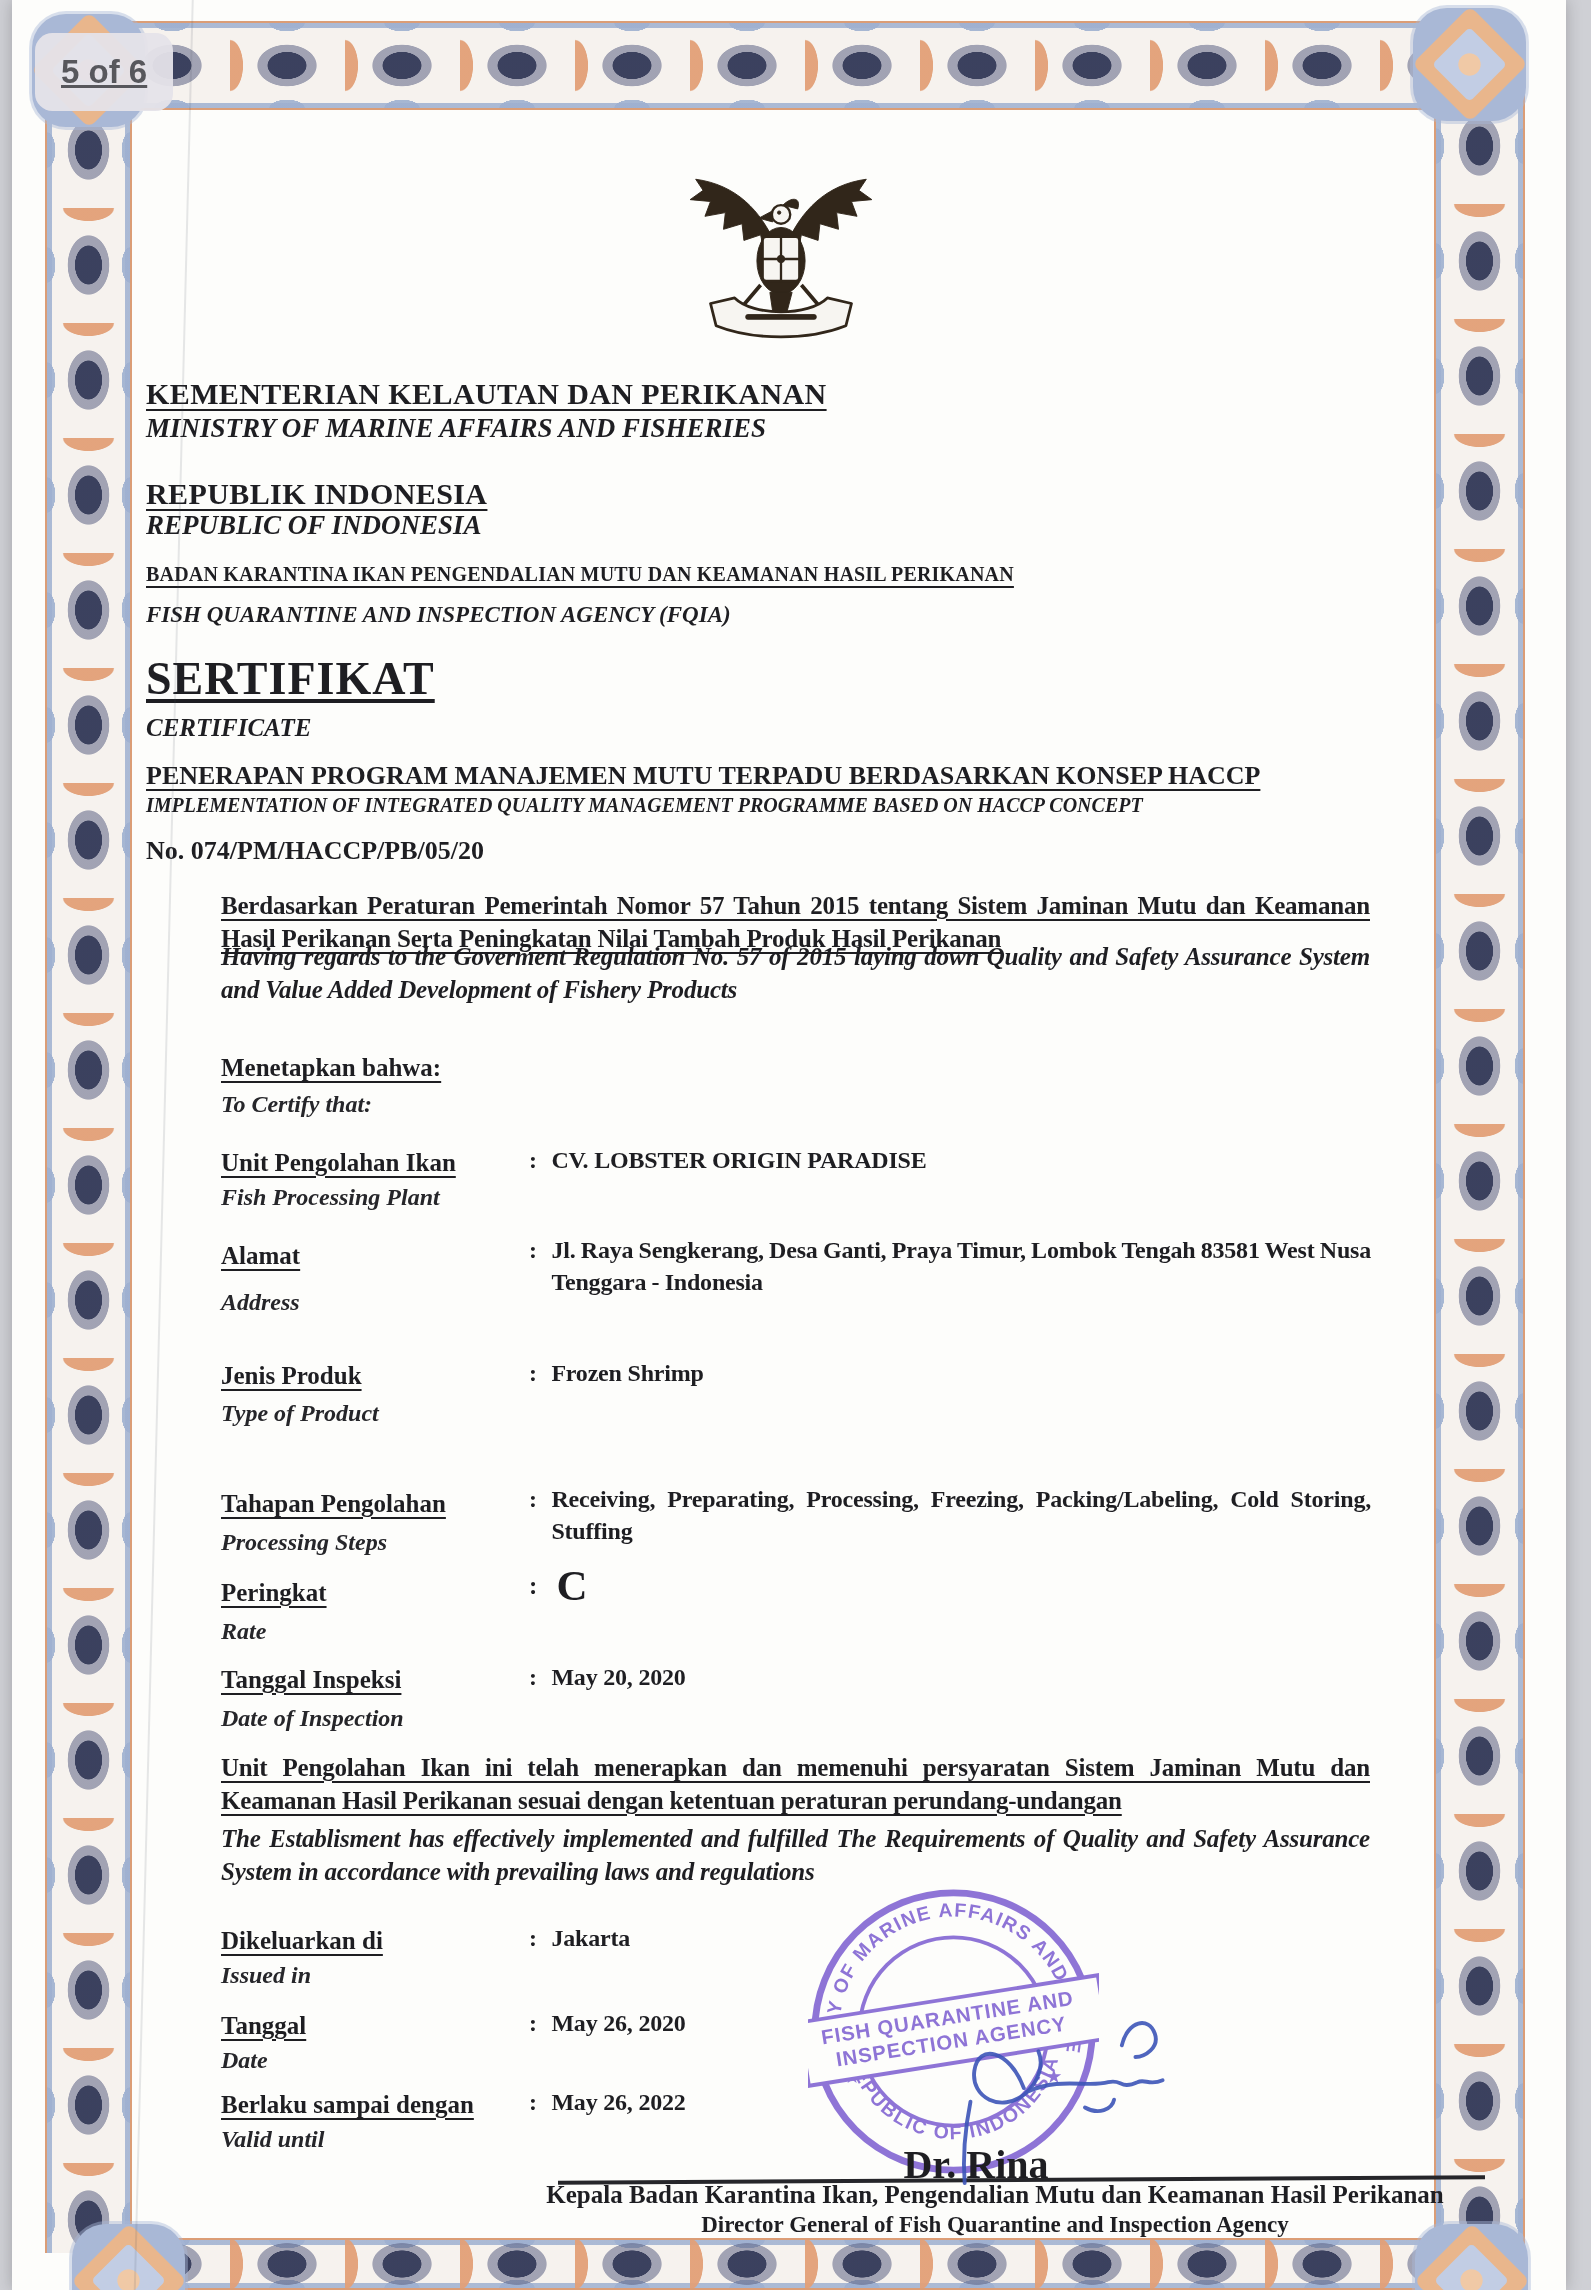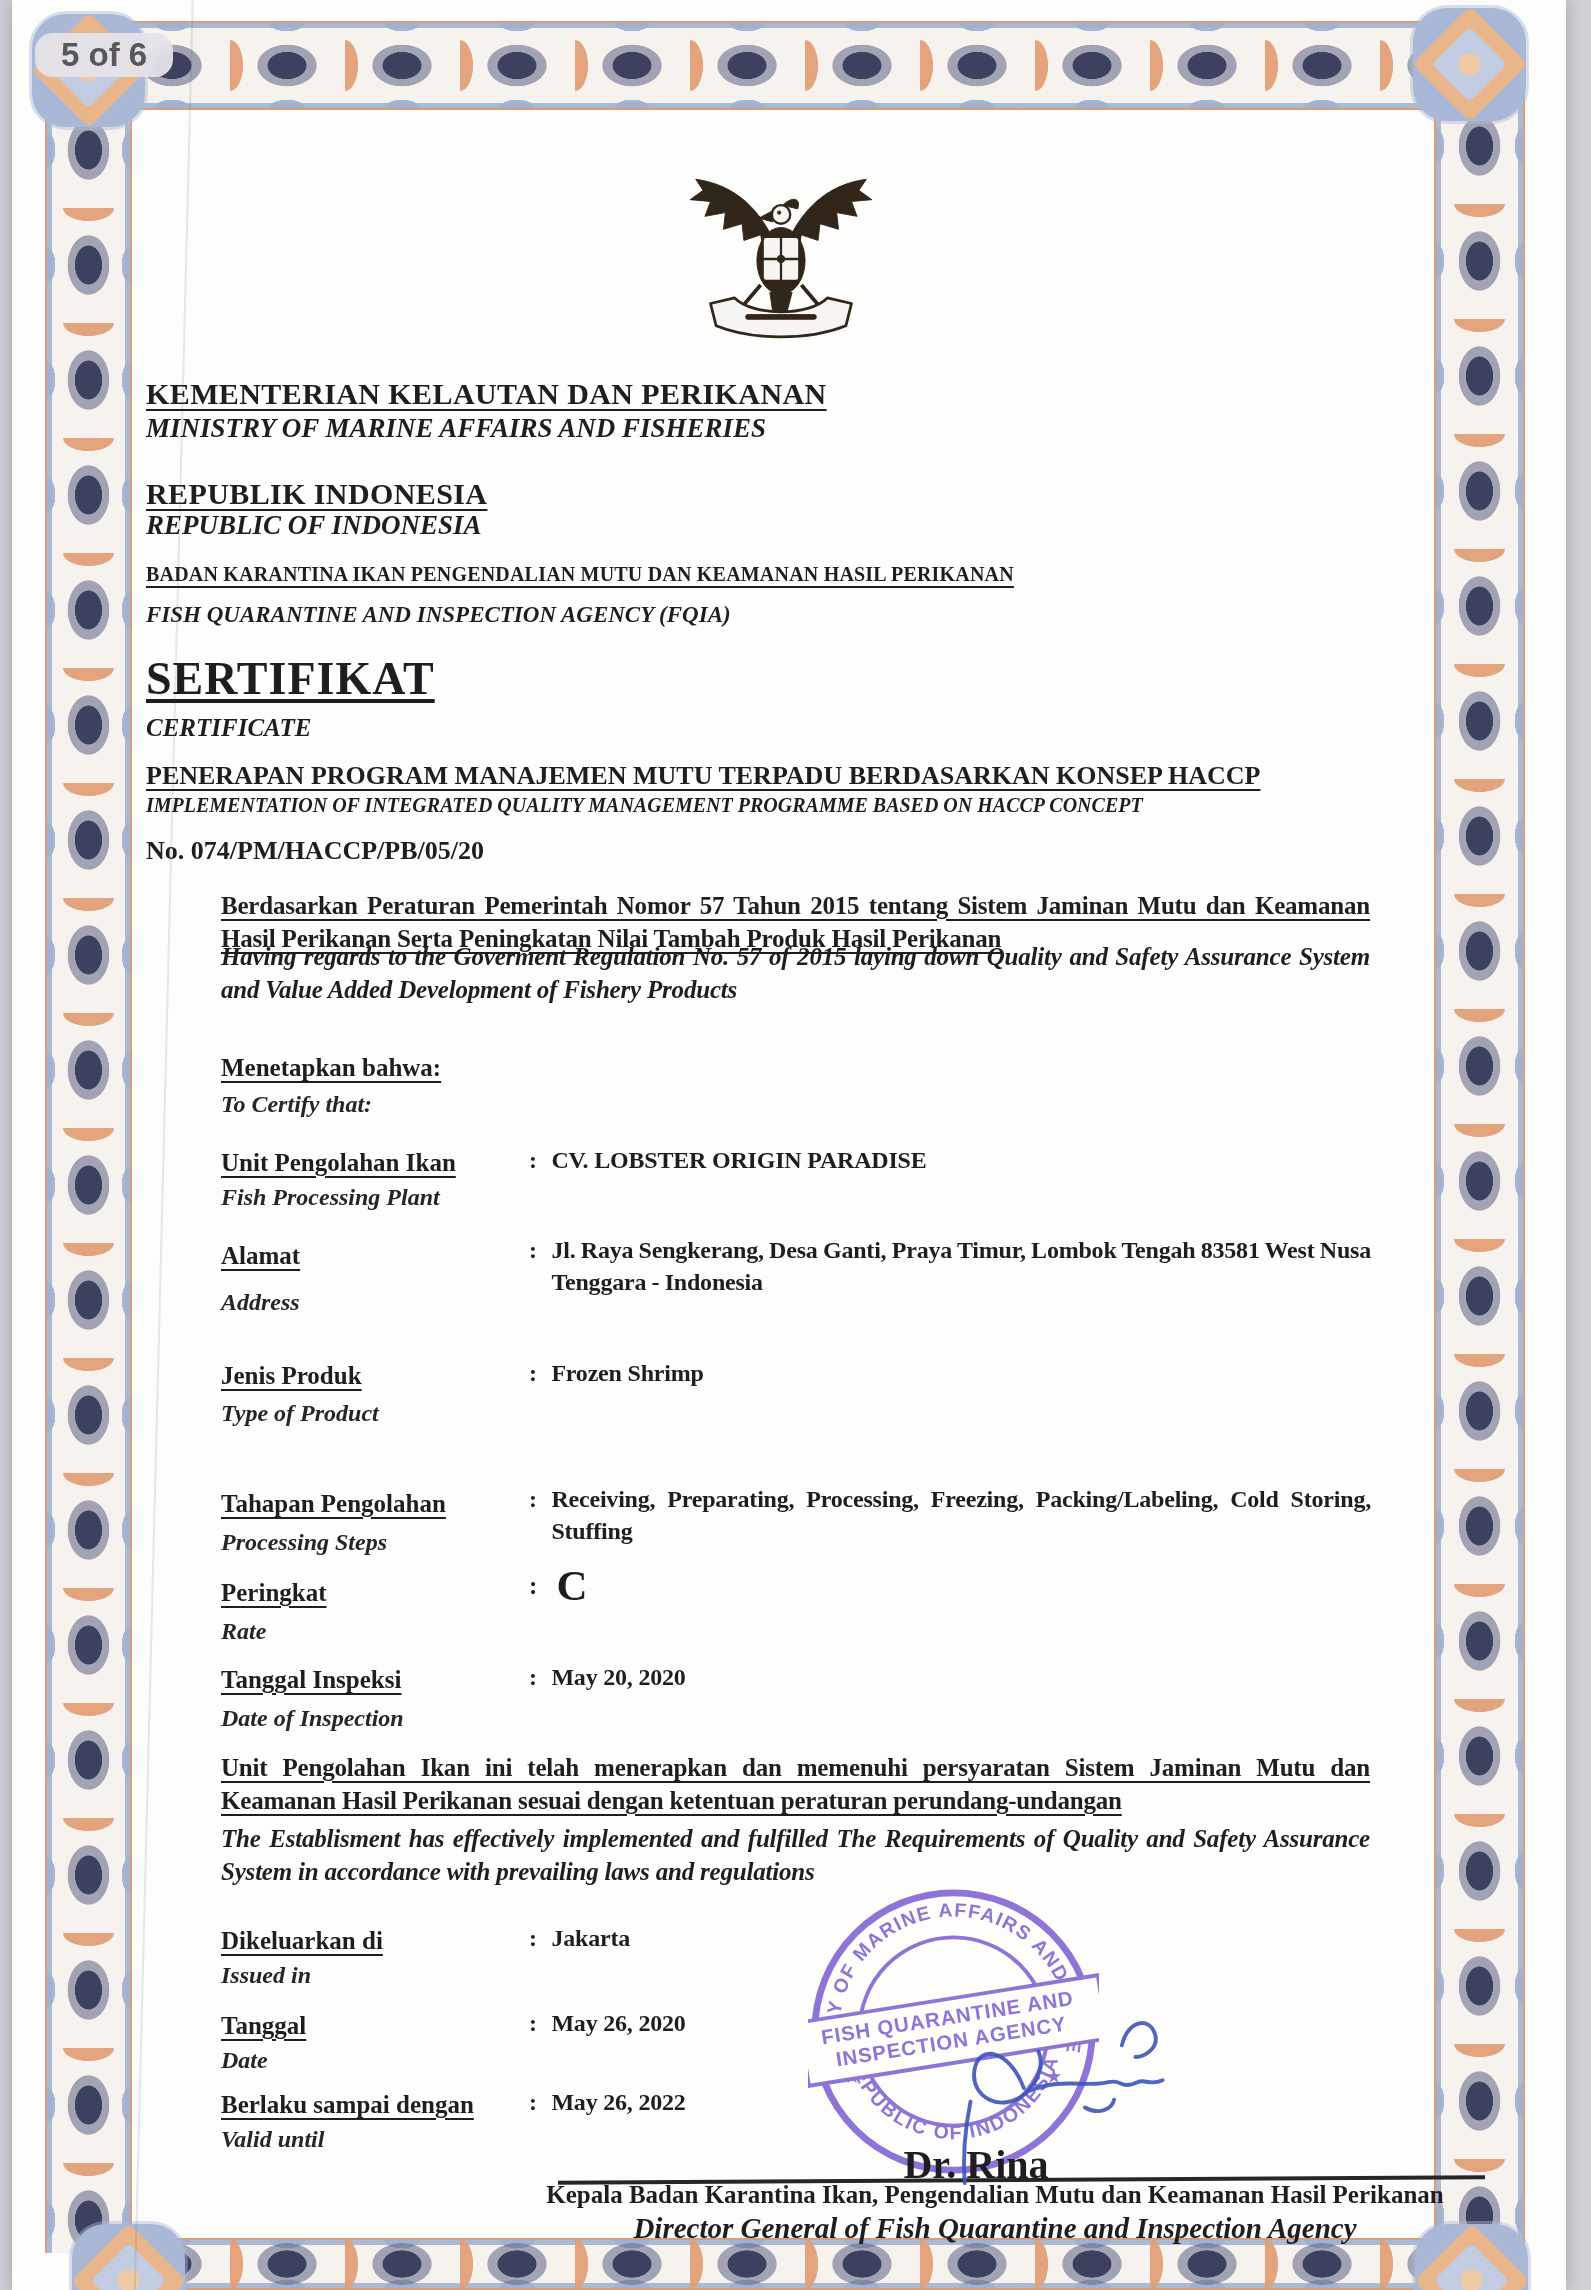--- a/index.html
+++ b/index.html
@@ -54,21 +54,21 @@
   .corner.br{left:1415px;top:2224px;}
 
   
   .crease{position:absolute;left:192px;top:-9.7px;width:1.9px;height:2329px;
           background:rgba(70,75,95,.13);transform:rotate(1.45deg);transform-origin:top left;
           z-index:6;pointer-events:none;}
 
   
   .badge{position:absolute;left:35px;top:33px;z-index:10;
          background:rgba(229,227,233,.95);color:#57575c;border-radius:17.5px;
-         padding:2px 26px;font:600 33px/1.2 "Liberation Sans",sans-serif;}
+         padding:19px 26px;font:600 33px/1.2 "Liberation Sans",sans-serif;text-decoration:underline;}
 
   
   .abs{position:absolute;z-index:3;}
   .center{left:146px;width:1287px;text-align:left;}
   .u{text-decoration:underline;text-underline-offset:4.9px;text-decoration-thickness:2.4px;}
   .b{font-weight:700;}
   .i{font-style:italic;}
   .h-id{font-size:30px;letter-spacing:0.4px;}
   .h-en{font-size:27px;}
   .h2-id{font-size:20px;letter-spacing:0.2px;}
@@ -87,21 +87,21 @@
 
   
   .stamp{position:absolute;left:808px;top:1886px;width:291px;height:291px;z-index:4;opacity:.84;}
   .stamp text{font-family:"Liberation Sans",sans-serif;font-weight:700;fill:#7a5bd0;}
   .sig{position:absolute;left:854px;top:1960px;width:330px;height:228px;z-index:5;}
 
   .signer-name{left:782px;width:388px;text-align:center;font-weight:700;font-size:40px;z-index:5;}
   .rule{position:absolute;left:558px;top:2178px;width:927px;height:3.9px;background:#26262a;
         transform:rotate(-.35deg);z-index:3;}
   .signer-line{left:529px;width:932px;text-align:center;font-weight:700;font-size:25px;}
-  .signer-line.en{font-style:italic;font-size:29px;}
+  .signer-line.en{font-size:23px;}
 
   .emblem{position:absolute;left:679px;top:149px;width:204px;height:194px;z-index:3;}
 </style>
 </head>
 <body>
 
 <div class="photo"></div>
 
 <div class="band h top"></div>
 <div class="band v left"></div>

